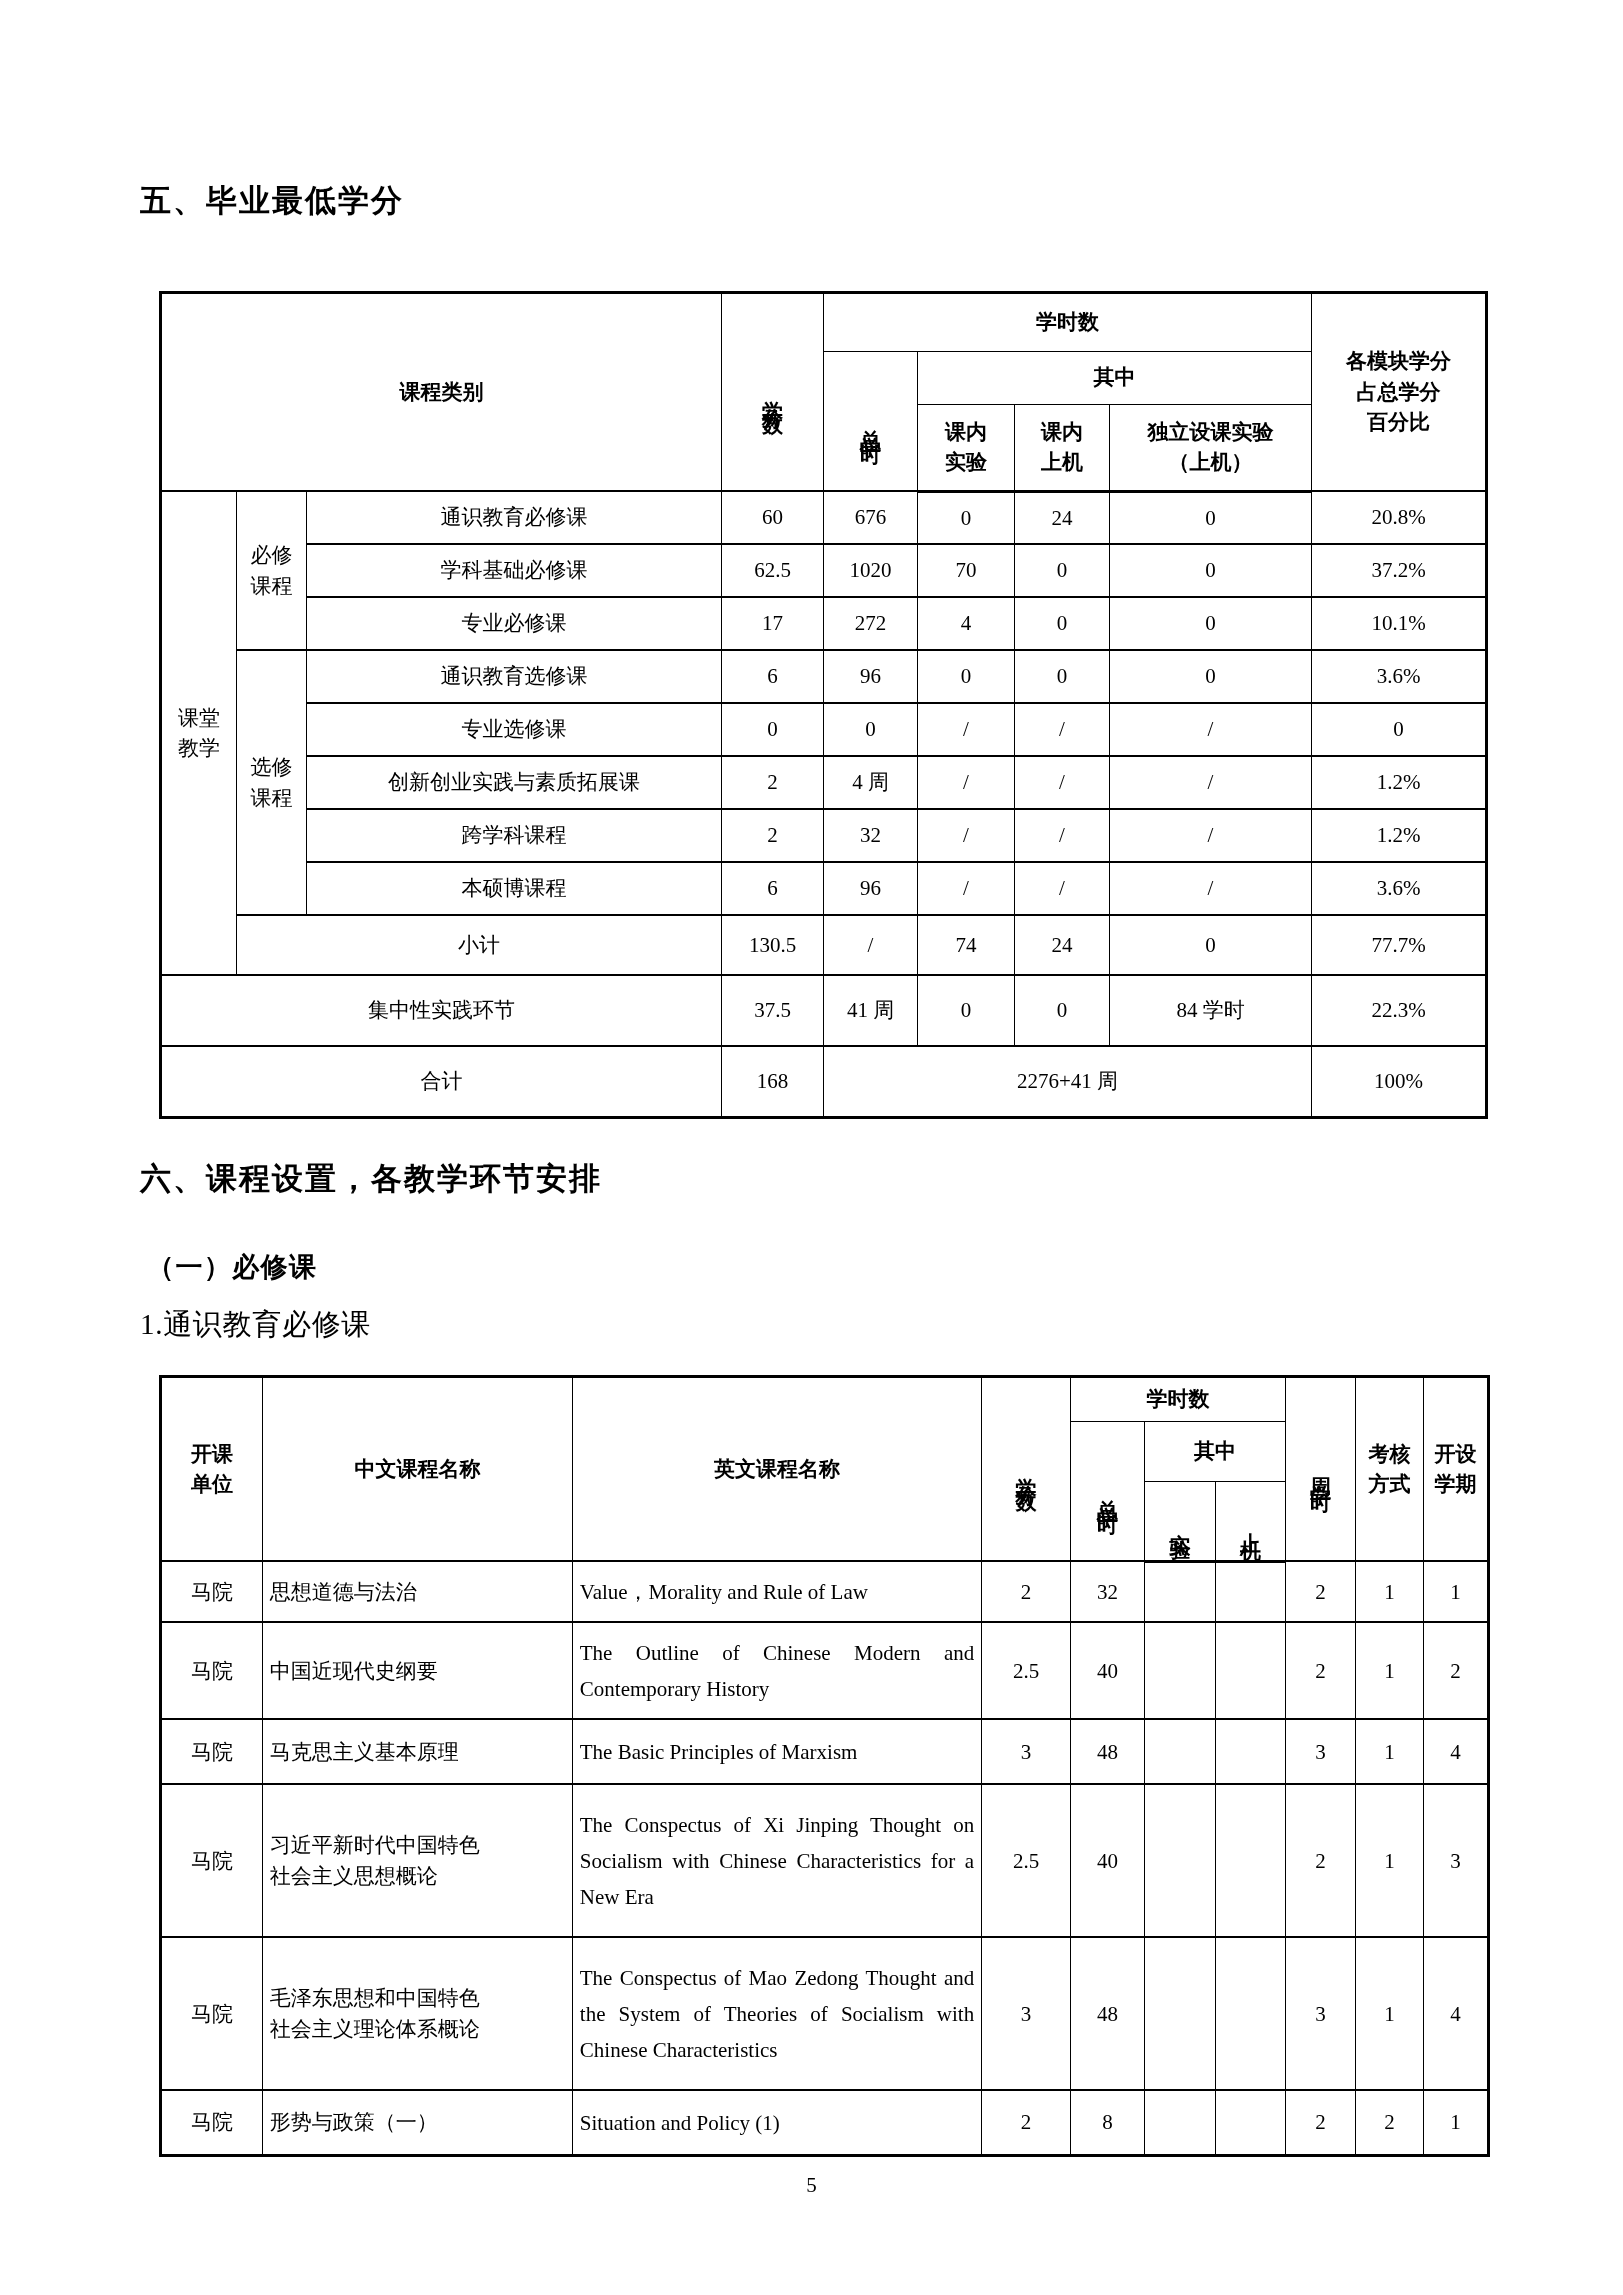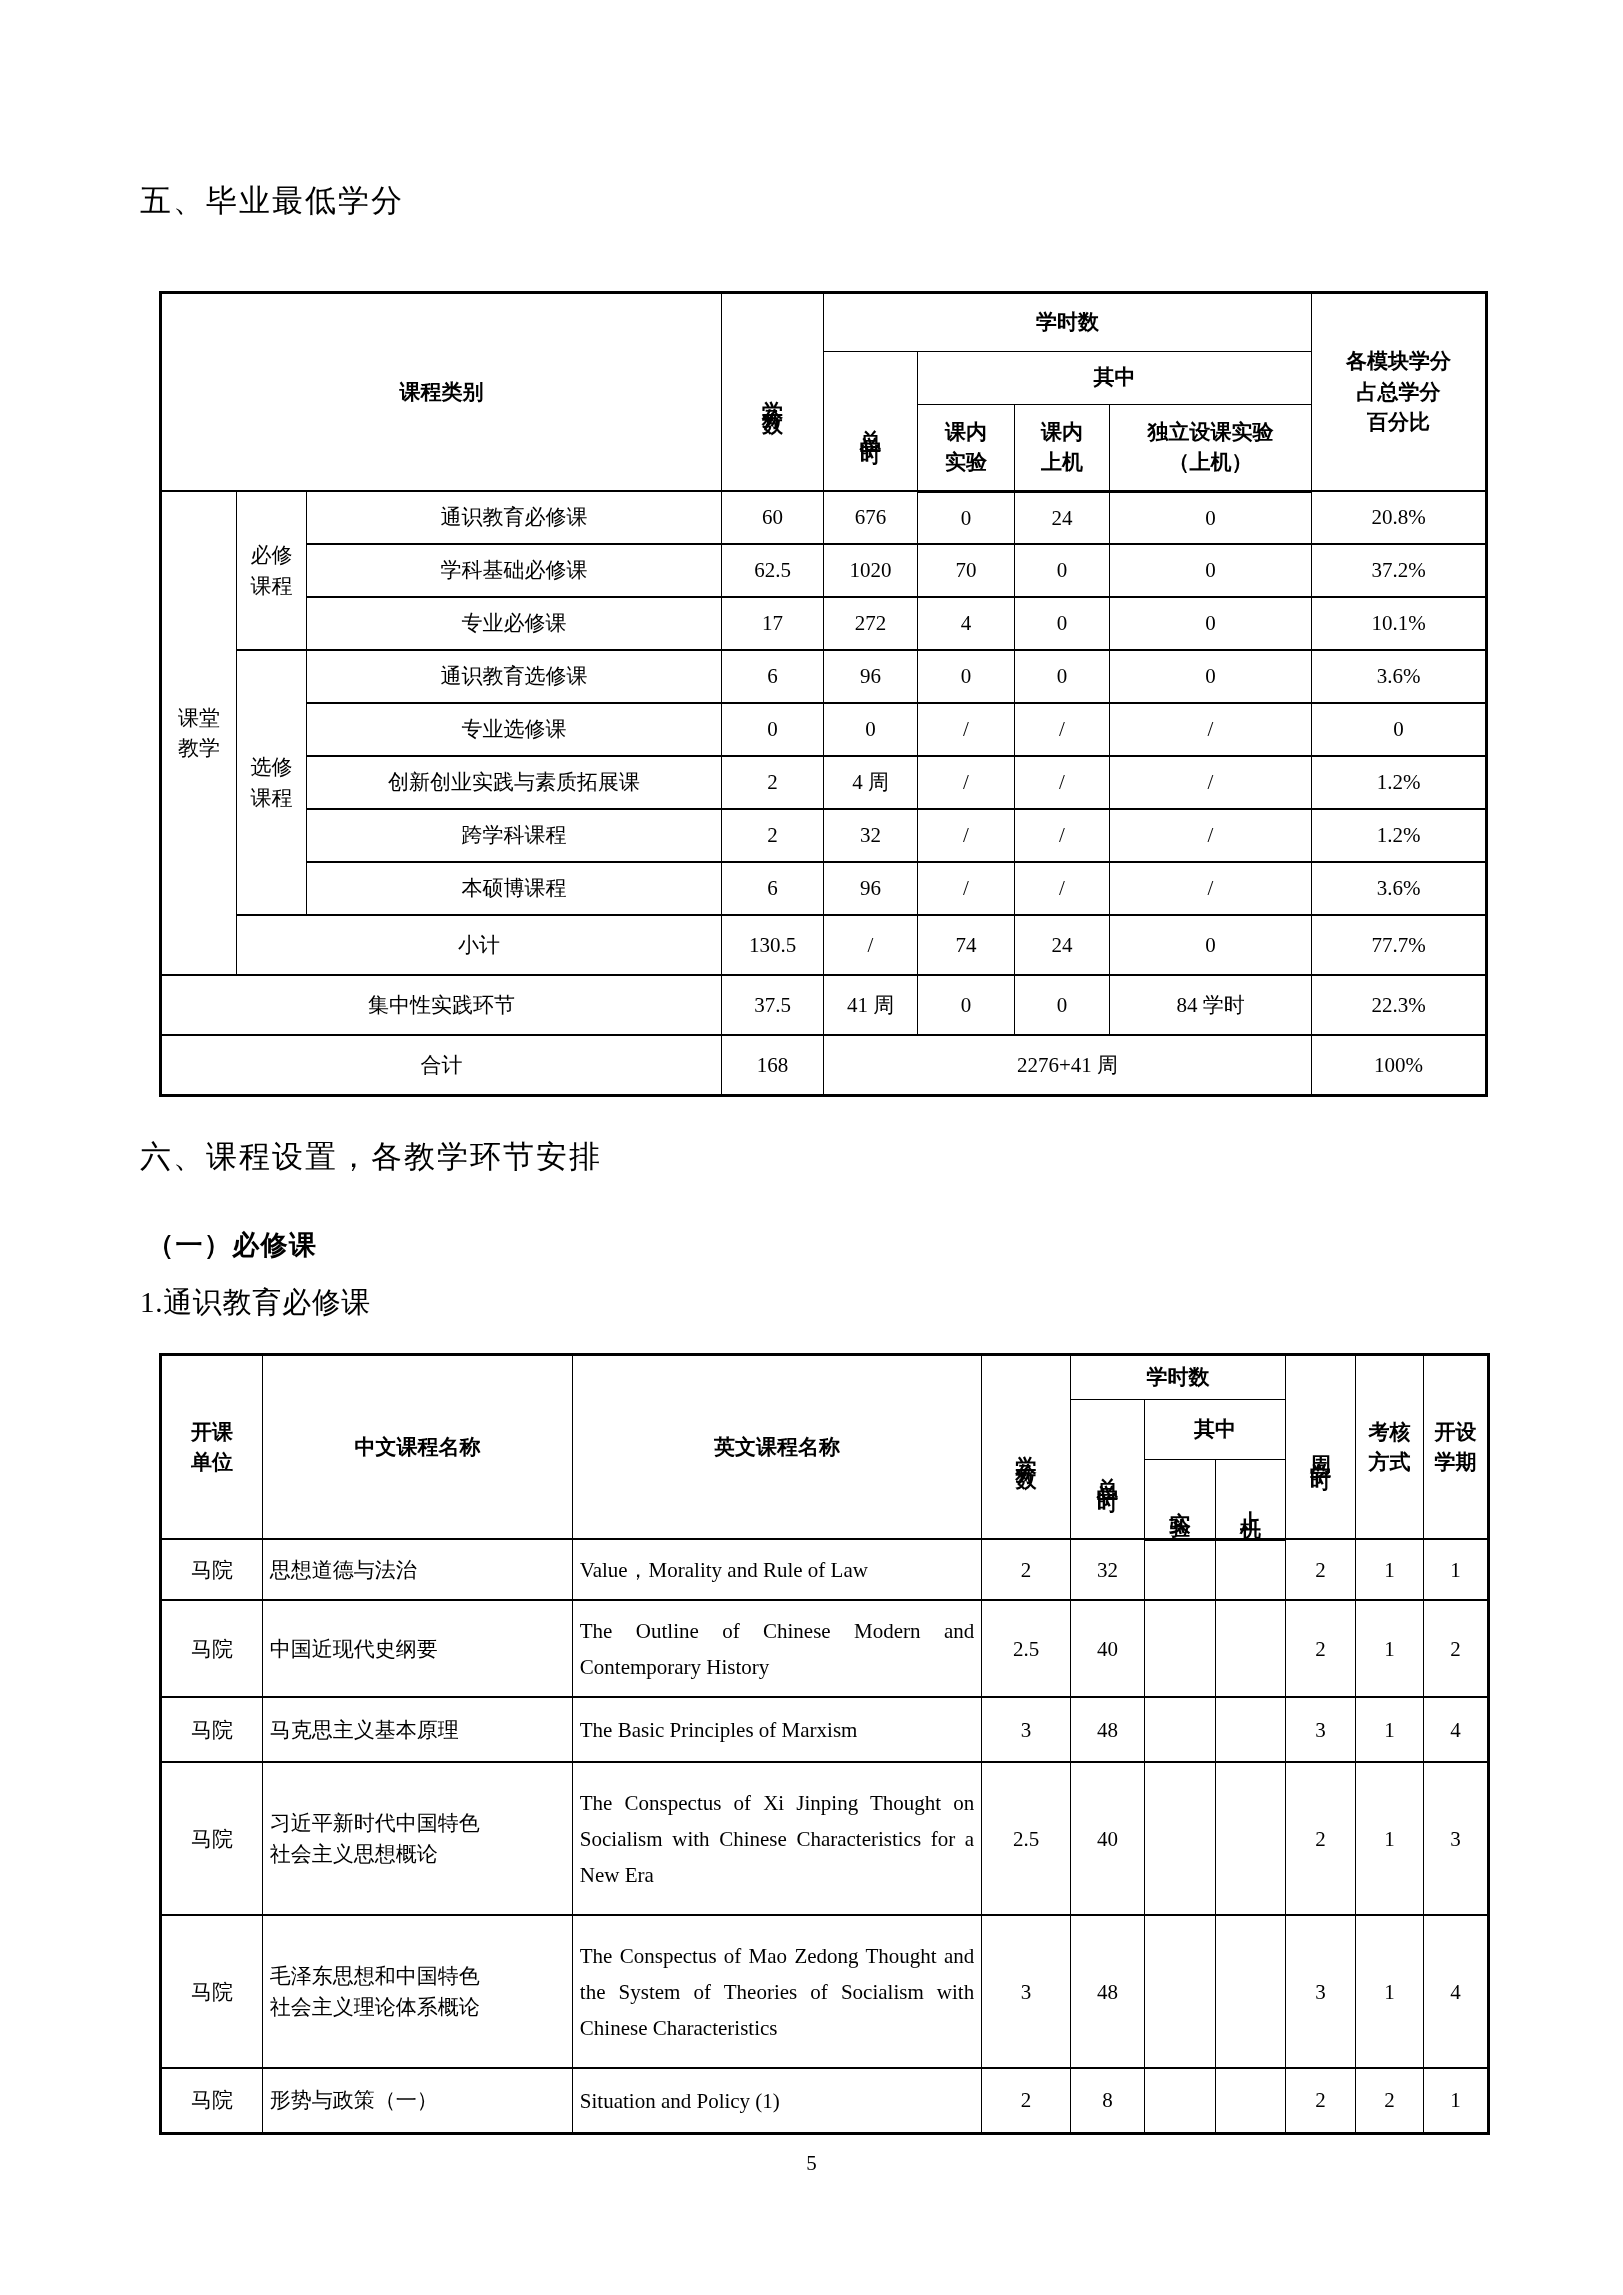--- a/index.html
+++ b/index.html
@@ -4,21 +4,21 @@
 <style>
   html,body{margin:0;padding:0;}
   body{
     width:1623px;height:2295px;box-sizing:border-box;
     padding-top:183px;background:#ffffff;color:#000;
     font-family:"Liberation Serif","DejaVu Serif",serif;
     position:relative;overflow:hidden;
   }
   .sec-title{
     font-family:"Liberation Sans","DejaVu Sans",sans-serif;
-    font-weight:400;font-size:31px;line-height:1.15;
+    font-weight:700;font-size:31px;line-height:1.15;
     margin:0 4px 0 140px;letter-spacing:2px;
   }
   #sec6-title{margin-top:42px;}
   .sub-title1{
     font-family:Liberation Sans, sans-serif;
     font-weight:700;font-size:27px;line-height:1.1;
     margin:57px 0 0 147px;letter-spacing:1.4px;
   }
   .sub-title2{
     font-size:29px;line-height:1.1;margin:26px 0 0 140px;letter-spacing:0.7px;
@@ -46,21 +46,21 @@
   .left{text-align:left;padding-left:6.8px;}
   .en{
     text-align:justify;line-height:1.72;padding:2.7px 6.8px;margin-top:11px;
   }
   
   #t1 thead tr:nth-child(1){height:59px;}
   #t1 thead tr:nth-child(2){height:53px;}
   #t1 thead tr:nth-child(3){height:87px;}
   #t1 tbody tr{height:53px;}
   #t1 tr.sub-row{height:60px;}
-  #t1 tr.tall-row{height:60px;}
+  #t1 tr.tall-row{height:71px;}
   
   #t2 thead tr:nth-child(1){height:45px;}
   #t2 thead tr:nth-child(2){height:60px;}
   #t2 thead tr:nth-child(3){height:80px;}
   #t2 tr.h-90{height:61px;}
   #t2 tr.h-142{height:97px;}
   #t2 tr.h-95{height:65px;}
   #t2 tr.h-225{height:153px;}
   .page-no{
     text-align:center;font-size:21px;margin-top:16.4px;

